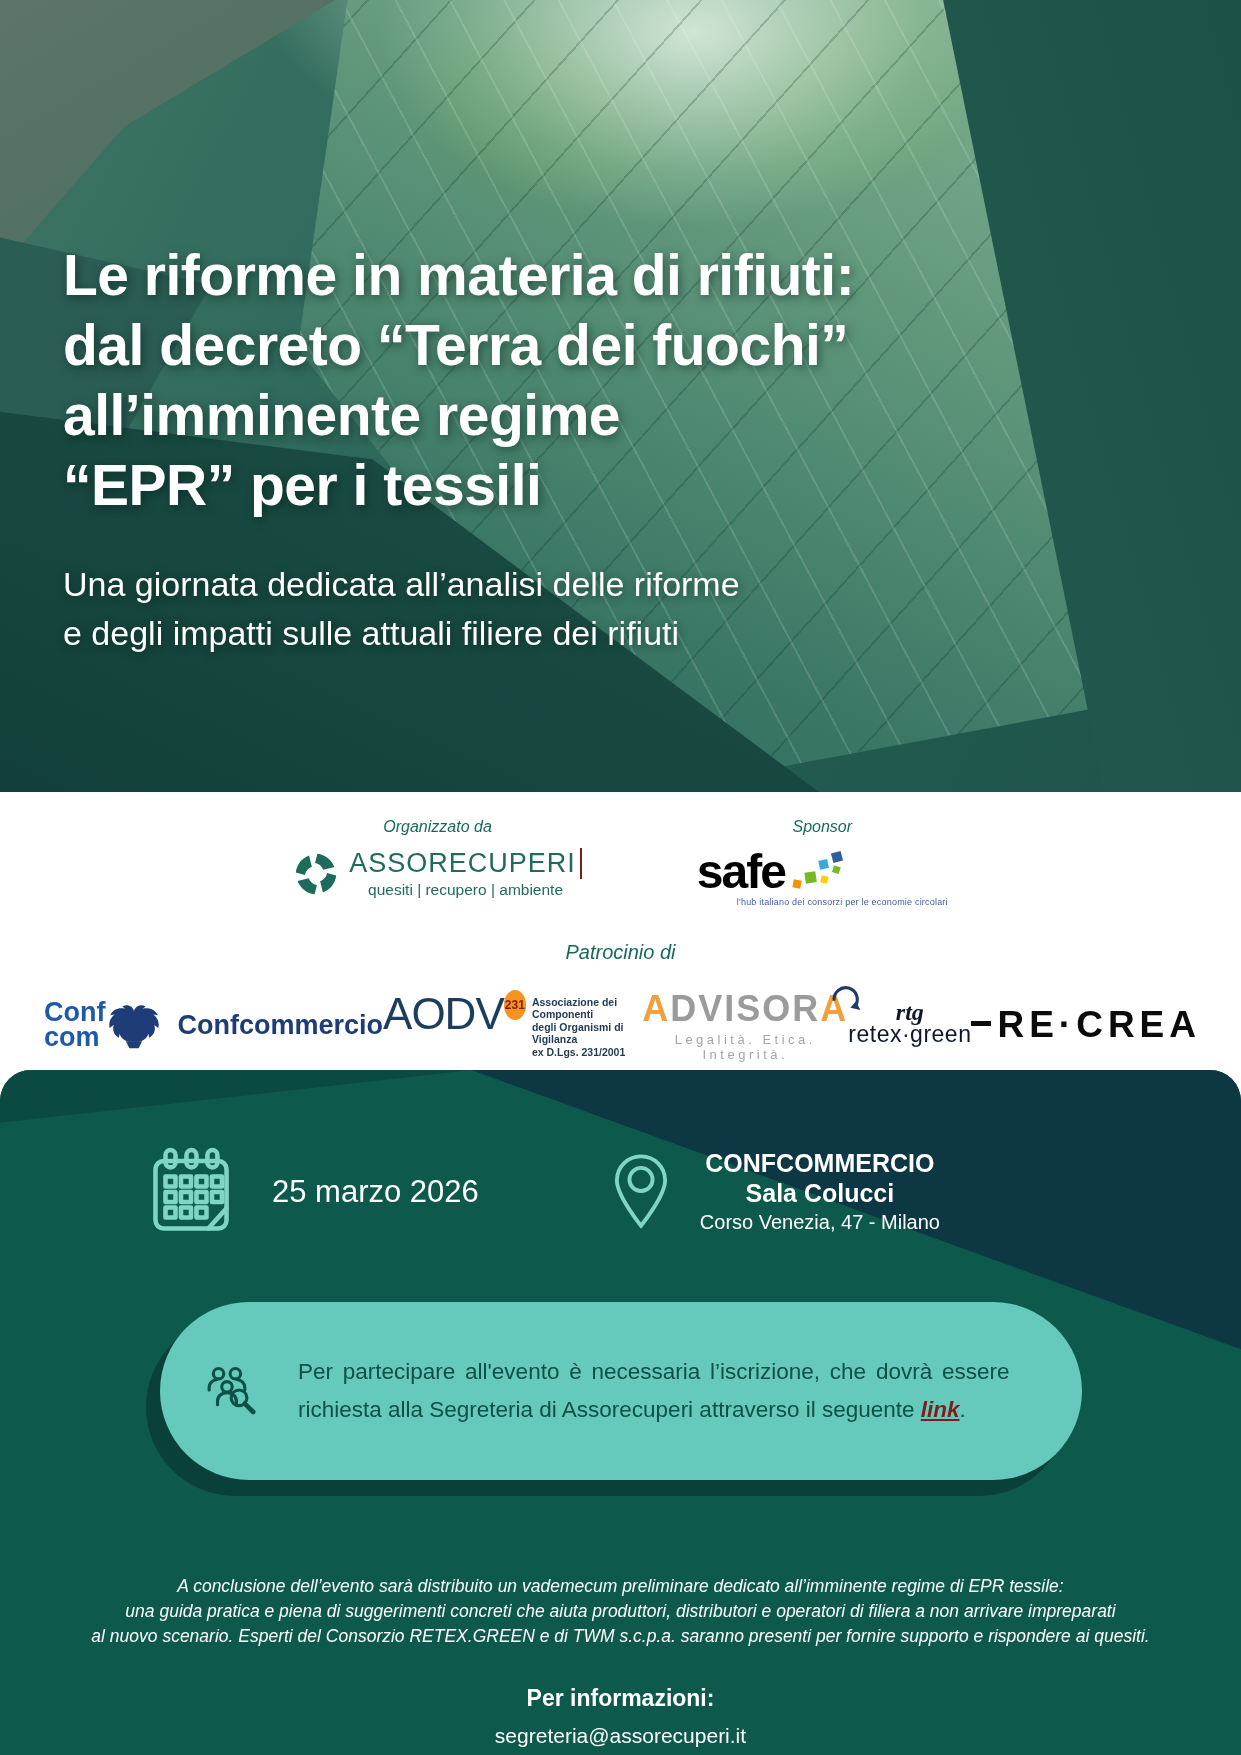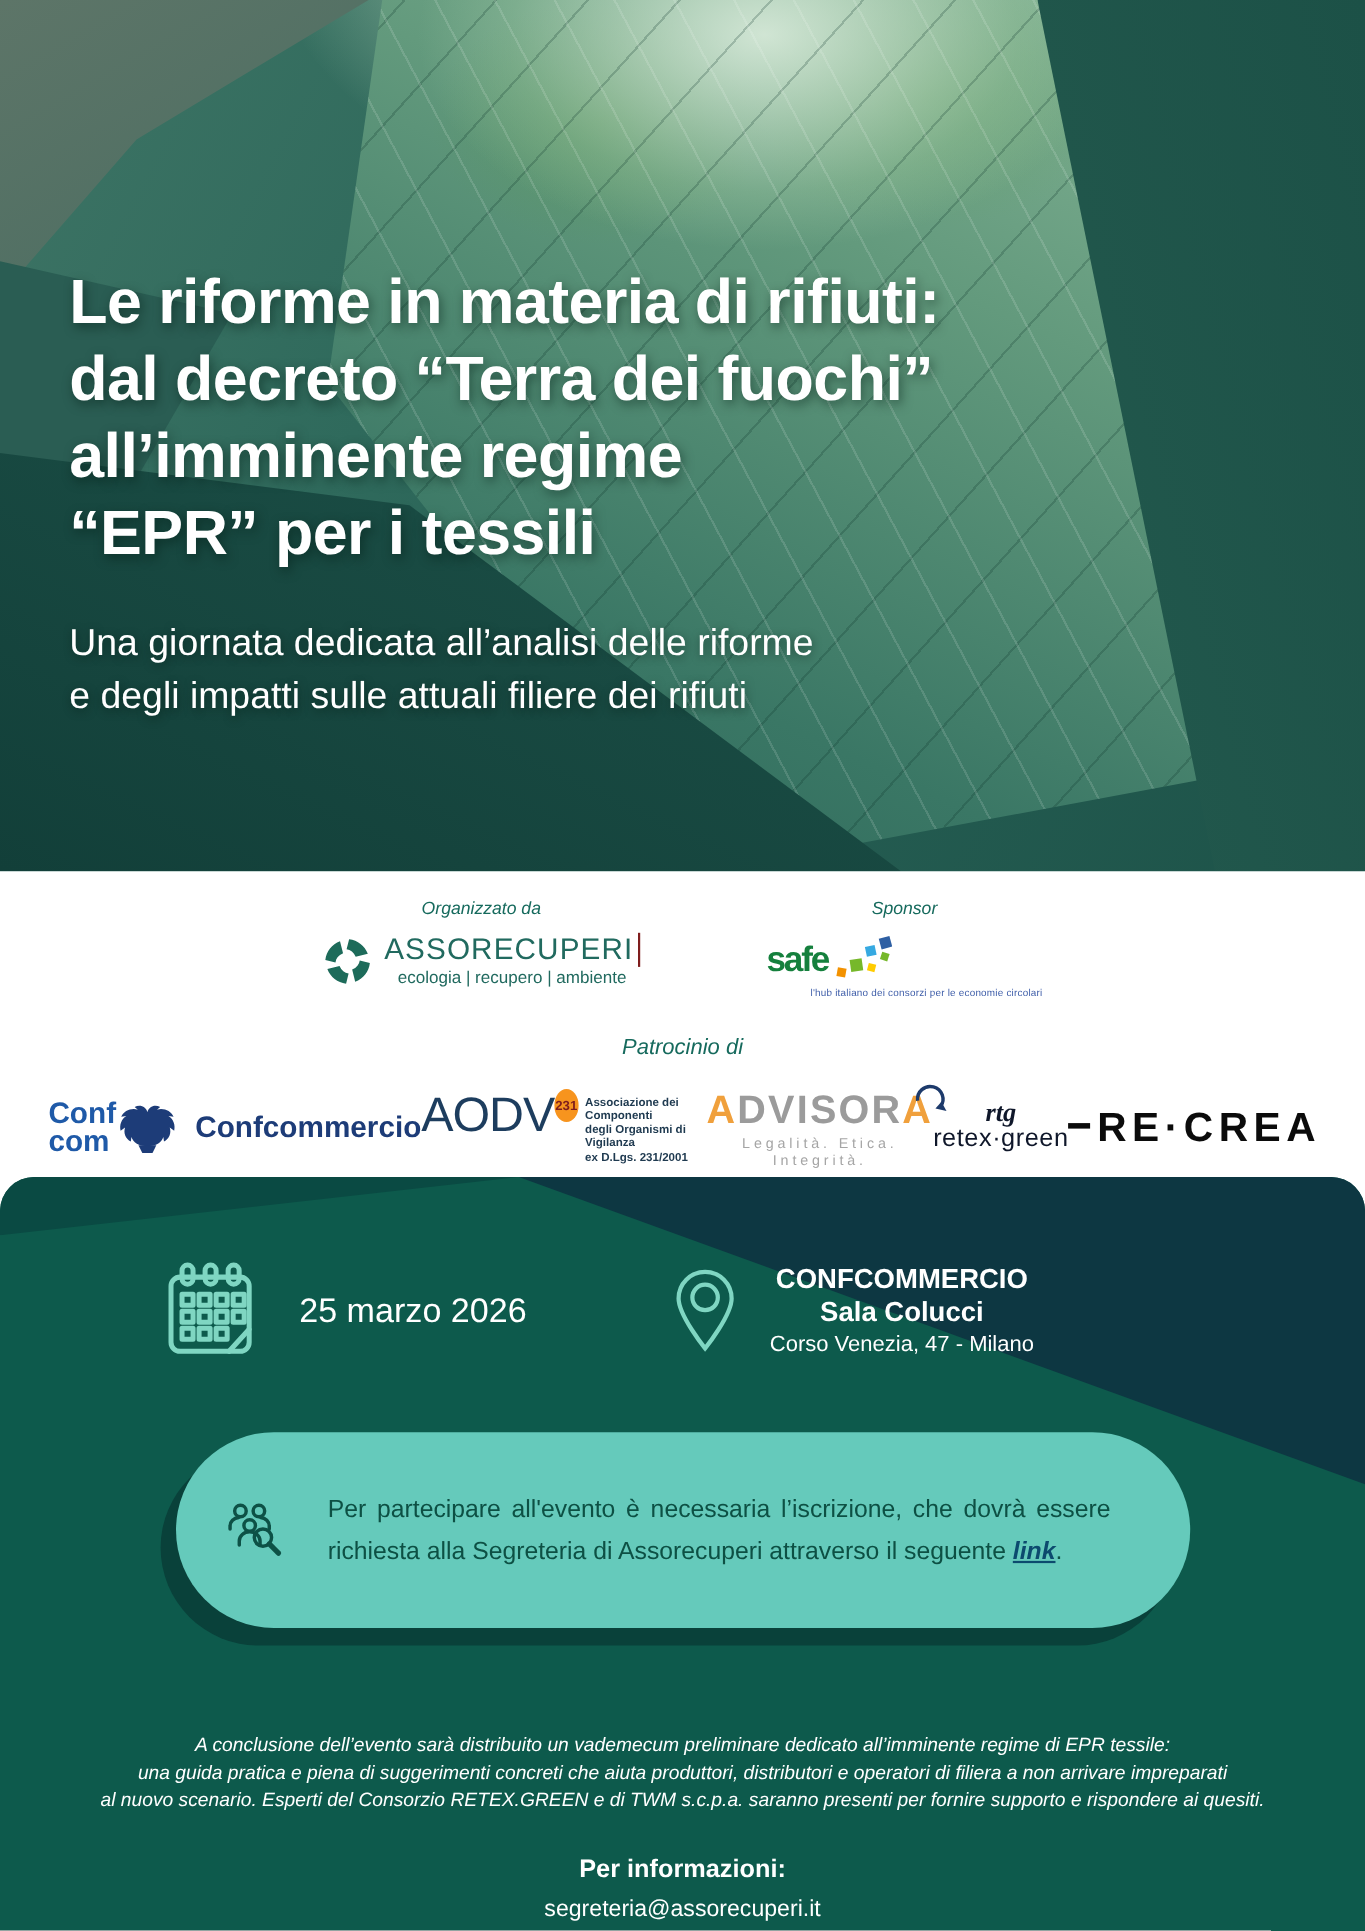--- a/index.html
+++ b/index.html
@@ -49,21 +49,21 @@
   .org-block { text-align:center; }
   .org-label { font-style:italic; color:#166a5d; font-size:16px; margin-bottom:12px; }
 
   .assorecuperi { display:flex; align-items:center; gap:10px; }
   .asso-text { text-align:center; }
   .asso-name { color:#216a5f; font-size:27px; letter-spacing:1px; border-right:2px solid #7f1d1d; padding-right:4px; }
   .asso-tagline { color:#216a5f; font-size:15.5px; margin-top:2px; }
 
   .safe { text-align:left; padding-top:2px; }
   .safe-top { display:flex; align-items:flex-end; gap:6px; }
-  .safe-name { color:#15803d; font-size:32px; font-weight:bold; letter-spacing:-2px; line-height:40px; }
+  .safe-name { color:#000000; font-size:48px; font-weight:bold; letter-spacing:-2px; line-height:40px; }
   .safe-tagline { color:#3f5ea9; font-size:9px; margin-top:5px; letter-spacing:.2px;padding-left:40px; }
 
   .patrocinio-label { text-align:center; font-style:italic; color:#166a5d; font-size:20px; margin-top:34px; }
 
   .patrocinio-row { display:flex; align-items:center; justify-content:space-between; padding:0 40px 0 44px; margin-top:24px; }
   .confcom { color:#1f5aa8; font-weight:bold; font-size:27px; line-height:25px; }
   .confcommercio { display:flex; align-items:center; gap:14px; }
   .confcommercio-name { color:#1d3c78; font-weight:bold; font-size:27px; }
   .aodv { display:flex; align-items:flex-start; gap:4px; }
   .aodv-name { color:#1d3d5e; font-size:44px; line-height:44px; letter-spacing:-1px; }
@@ -95,21 +95,21 @@
   .loc-group { margin-left:135px; gap:32px; }
   .loc-text { text-align:center; color:#fff; }
   .loc-name { font-size:25px; font-weight:bold; line-height:30px; }
   .loc-room { font-size:25px; font-weight:bold; line-height:30px; }
   .loc-address { font-size:20px; line-height:28px; }
 
   .pill { position:relative; width:922px; margin:64px auto 0; min-height:178px; border-radius:92px;
     background:#65cabb; box-shadow:-14px 16px 0 #09413a;
     display:flex; align-items:center; gap:40px; padding:28px 72px 28px 46px; }
   .pill-text { color:#0d5044; font-size:22.5px; line-height:38px; text-align:justify; }
-  .pill-link { color:#0c4a6e; font-style:italic; text-decoration:underline; font-weight:bold; }
+  .pill-link { color:#7f1d1d; font-style:italic; text-decoration:underline; font-weight:bold; }
 
   .disclaimer { margin-top:94px; text-align:center; color:#fff; font-style:italic;
     font-size:17.5px; line-height:25px; white-space:pre-line; position:relative; }
 
   .contact { margin-top:36px; text-align:center; color:#fff; position:relative; }
   .contact-label { font-size:23px; font-weight:bold; }
   .contact-email { font-size:21px; margin-top:12px; }
 </style>
 </head>
 <body>
@@ -142,21 +142,21 @@
           <svg width="46" height="46" viewBox="0 0 100 100">
             <g fill="#1d6b5a">
               <path d="M53 6 C70 8 84 19 90 35 L66 41 C62 32 56 27 48 26 Z"></path>
               <path d="M53 6 C70 8 84 19 90 35 L66 41 C62 32 56 27 48 26 Z" transform="rotate(90 50 50)"></path>
               <path d="M53 6 C70 8 84 19 90 35 L66 41 C62 32 56 27 48 26 Z" transform="rotate(180 50 50)"></path>
               <path d="M53 6 C70 8 84 19 90 35 L66 41 C62 32 56 27 48 26 Z" transform="rotate(270 50 50)"></path>
             </g>
           </svg>
           <div class="asso-text">
             <div class="asso-name">ASSORECUPERI</div>
-            <div class="asso-tagline">ecologia | recupero | ambiente</div>
+            <div class="asso-tagline">quesiti | recupero | ambiente</div>
           </div>
         </div>
       </div>
 
       <div class="org-block">
         <div class="org-label">Sponsor</div>
         <div class="safe">
           <div class="safe-top">
             <span class="safe-name">safe</span>
             <svg width="52" height="42" viewBox="0 0 52 42">

